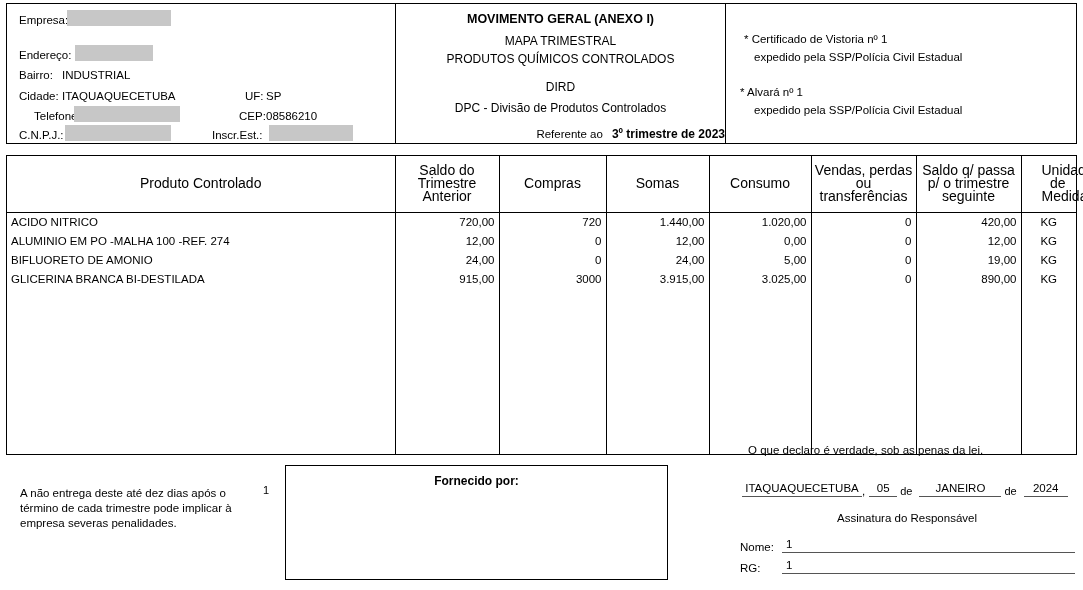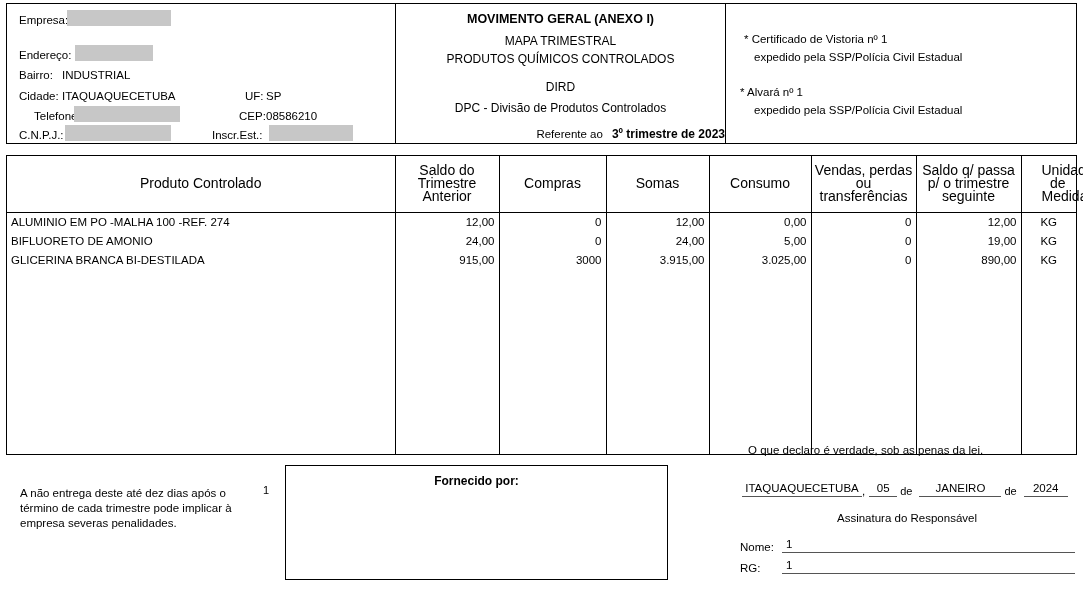--- a/index.html
+++ b/index.html
@@ -318,20 +318,30 @@
           </th>
           <th>
             <div>Unidade</div>
             <div>de</div>
             <div>Medida</div>
           </th>
         </tr>
       </thead>
       <tbody>
         <tr>
+          <td class="name">ACIDO NITRICO</td>
+          <td class="num">720,00</td>
+          <td class="num">720</td>
+          <td class="num">1.440,00</td>
+          <td class="num">1.020,00</td>
+          <td class="num">0</td>
+          <td class="num">420,00</td>
+          <td class="ctr">KG</td>
+        </tr>
+        <tr>
           <td class="name">ALUMINIO EM PO -MALHA 100 -REF. 274</td>
           <td class="num">12,00</td>
           <td class="num">0</td>
           <td class="num">12,00</td>
           <td class="num">0,00</td>
           <td class="num">0</td>
           <td class="num">12,00</td>
           <td class="ctr">KG</td>
         </tr>
         <tr>

